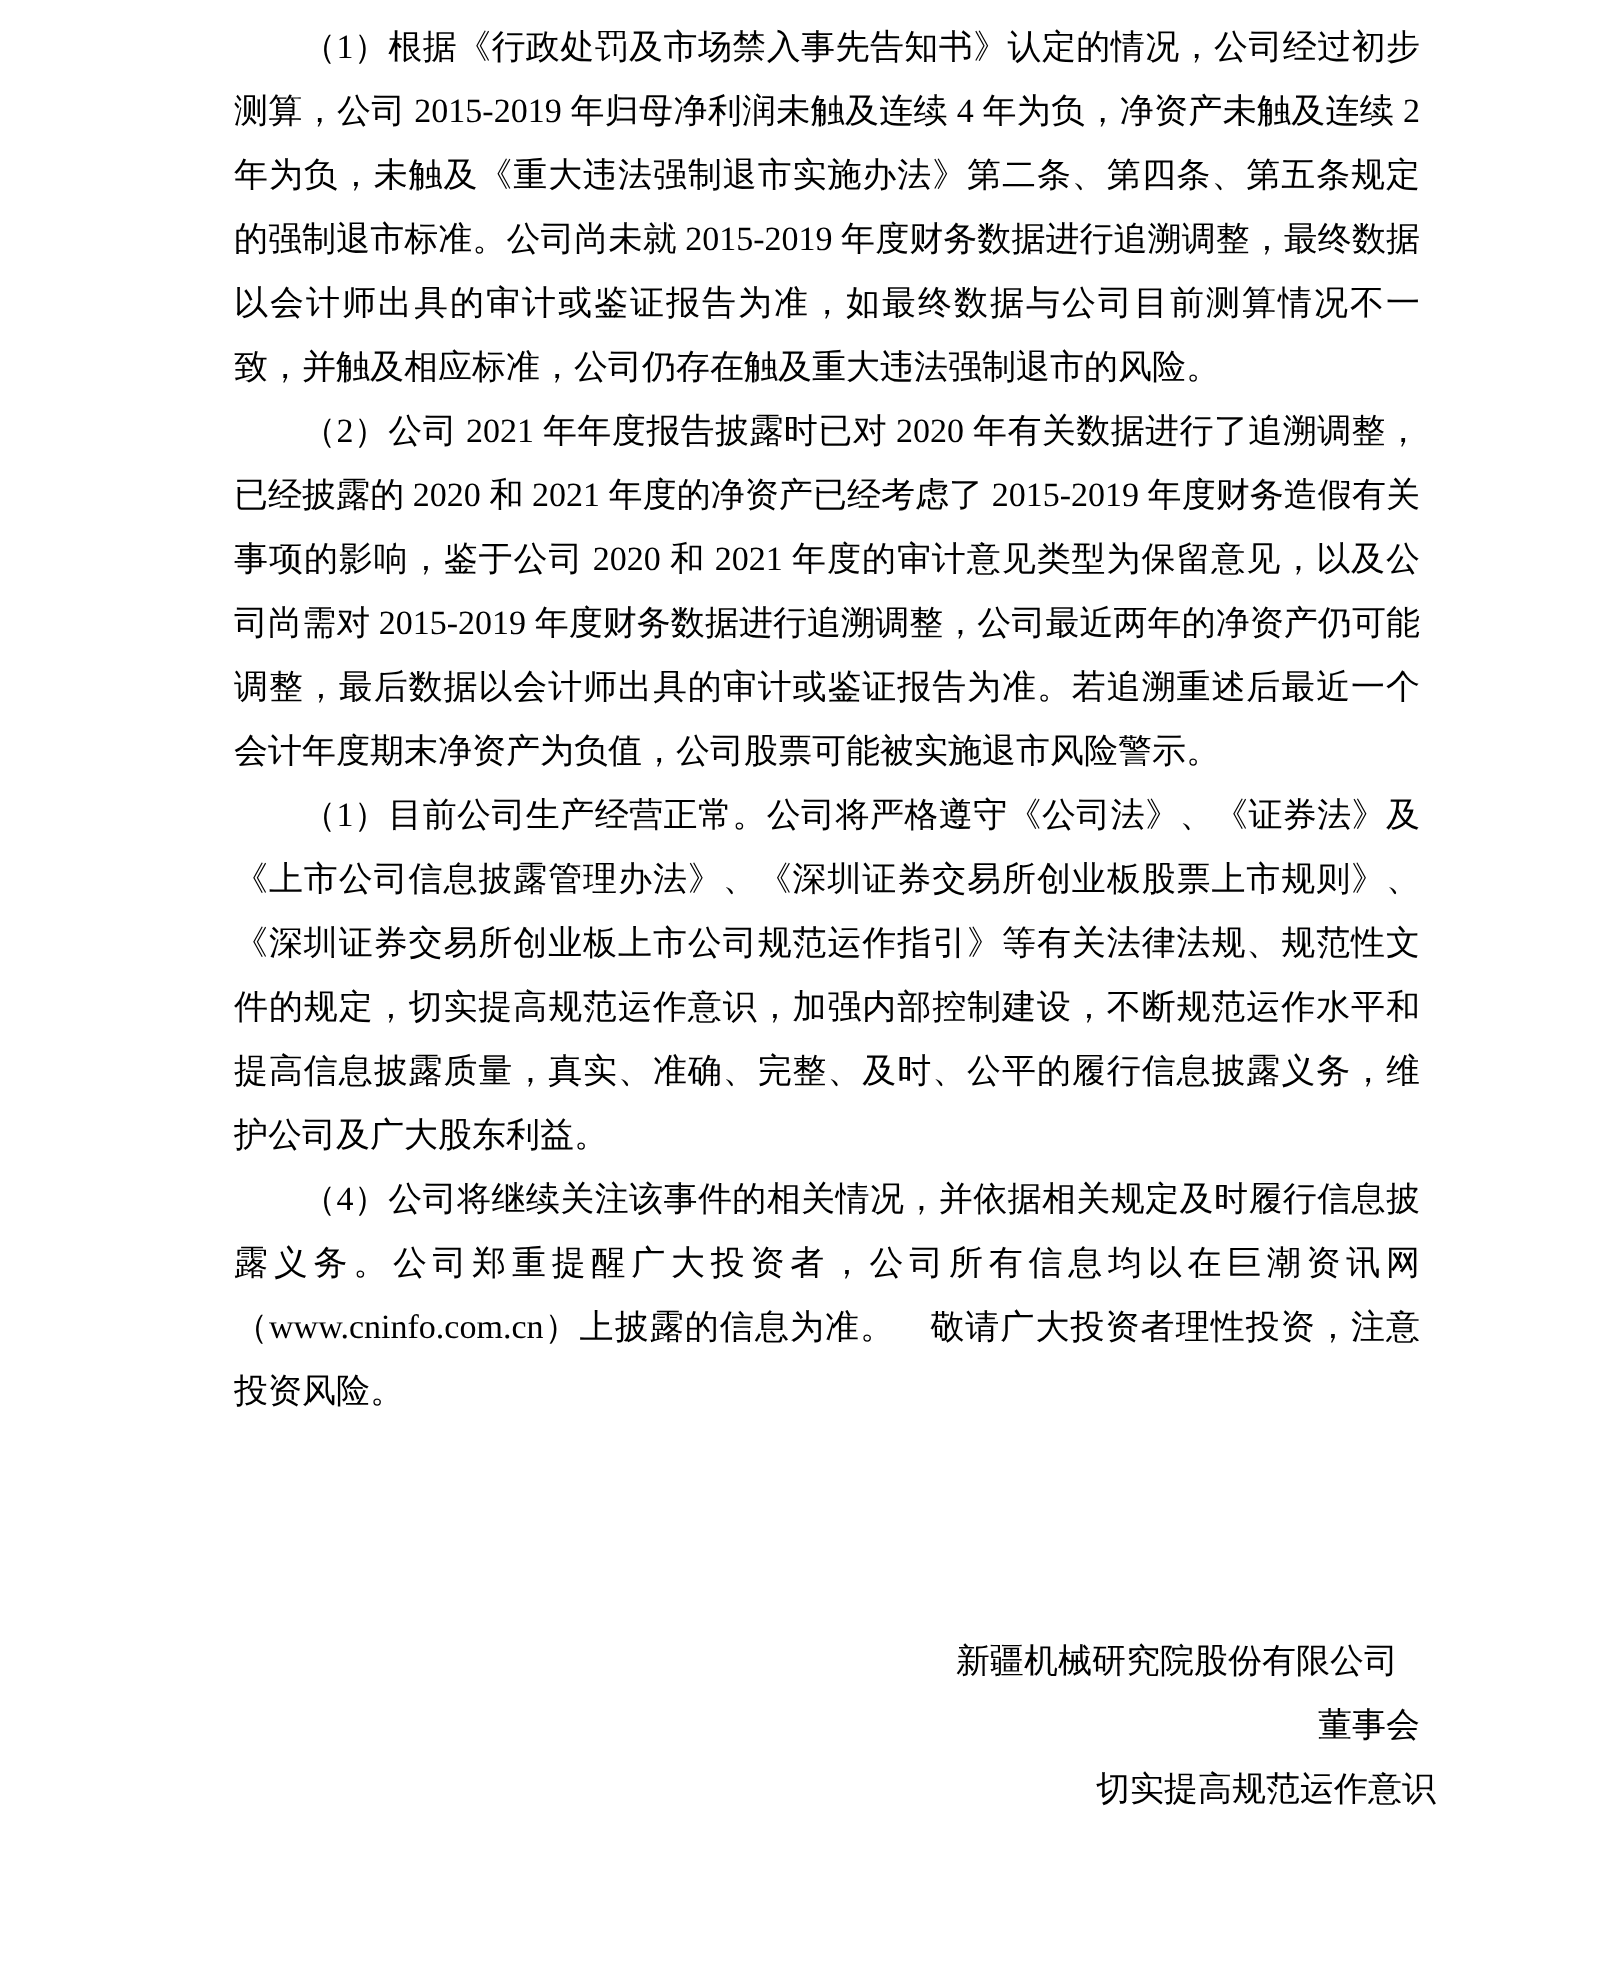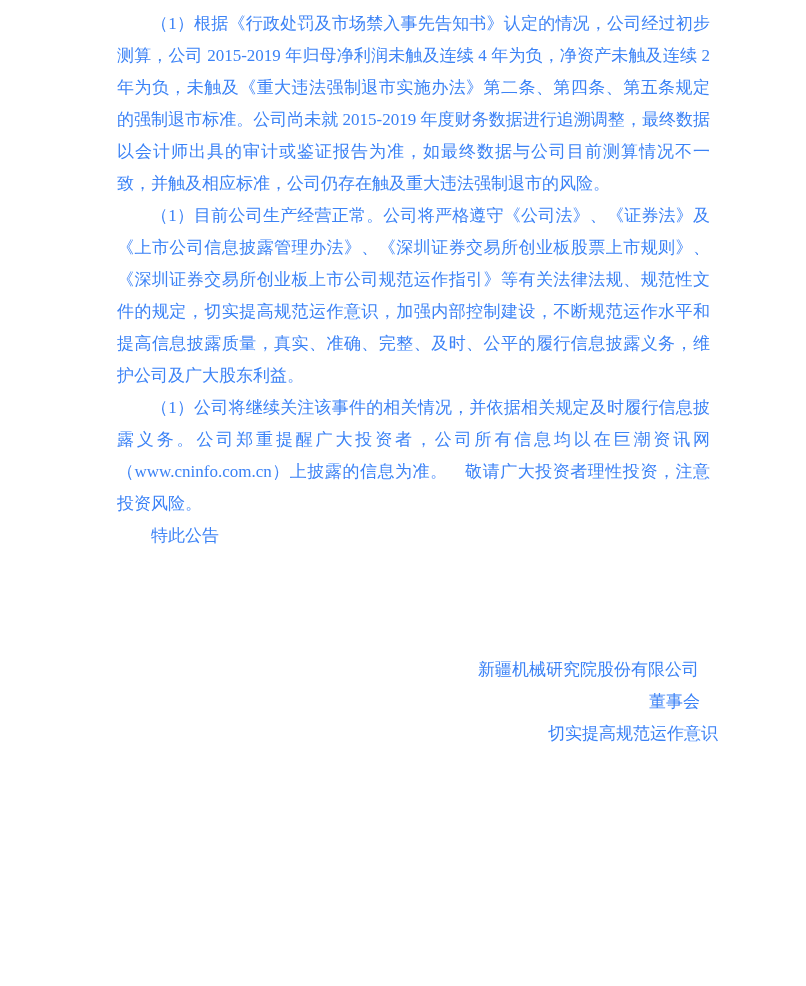--- a/index.html
+++ b/index.html
@@ -7,21 +7,21 @@
     padding: 0;
     background: #ffffff;
   }
   .page {
     position: relative;
     width: 806px;
     height: 986px;
     box-sizing: border-box;
     padding: 8px 96px 0 117px;
     background: #ffffff;
-    color: #3b82f6;
+    color: #000000;
     font-family: "Liberation Serif", "DejaVu Serif", serif;
     font-size: 17px;
     line-height: 32px;
     overflow: hidden;
   }
   .body-para {
     margin: 0;
     text-align: justify;
     text-justify: inter-ideograph;
     text-indent: 2em;
@@ -31,39 +31,38 @@
     margin: 0;
     text-align: left;
     text-indent: 2em;
   }
   .signature {
     margin-top: 103px;
   }
   .sig-line {
     text-align: right;
     white-space: nowrap;
-    font-family: Liberation Mono, monospace;
   }
   .sig-company { margin-right: 11px; }
-  .sig-signer  { margin-right: 10px; }
+  .sig-signer  { }
   .sig-date    { margin-right: -8px; }
 </style>
 </head>
 <body>
 
 <div class="page">
 
   <p class="body-para">（1）根据《行政处罚及市场禁入事先告知书》认定的情况，公司经过初步测算，公司 2015-2019 年归母净利润未触及连续 4 年为负，净资产未触及连续 2 年为负，未触及《重大违法强制退市实施办法》第二条、第四条、第五条规定的强制退市标准。公司尚未就 2015-2019 年度财务数据进行追溯调整，最终数据以会计师出具的审计或鉴证报告为准，如最终数据与公司目前测算情况不一致，并触及相应标准，公司仍存在触及重大违法强制退市的风险。</p>
 
+  <p class="body-para">（2）公司 2021 年年度报告披露时已对 2020 年有关数据进行了追溯调整，已经披露的 2020 和 2021 年度的净资产已经考虑了 2015-2019 年度财务造假有关事项的影响，鉴于公司 2020 和 2021 年度的审计意见类型为保留意见，以及公司尚需对 2015-2019 年度财务数据进行追溯调整，公司最近两年的净资产仍可能调整，最后数据以会计师出具的审计或鉴证报告为准。若追溯重述后最近一个会计年度期末净资产为负值，公司股票可能被实施退市风险警示。</p>
 
   <p class="body-para">（1）目前公司生产经营正常。公司将严格遵守《公司法》、《证券法》及《上市公司信息披露管理办法》、《深圳证券交易所创业板股票上市规则》、《深圳证券交易所创业板上市公司规范运作指引》等有关法律法规、规范性文件的规定，切实提高规范运作意识，加强内部控制建设，不断规范运作水平和提高信息披露质量，真实、准确、完整、及时、公平的履行信息披露义务，维护公司及广大股东利益。</p>
 
-  <p class="body-para">（1）公司将继续关注该事件的相关情况，并依据相关规定及时履行信息披露义务。公司郑重提醒广大投资者，公司所有信息均以在巨潮资讯网（www.cninfo.com.cn）上披露的信息为准。　敬请广大投资者理性投资，注意投资风险。</p>
+  <p class="body-para">（4）公司将继续关注该事件的相关情况，并依据相关规定及时履行信息披露义务。公司郑重提醒广大投资者，公司所有信息均以在巨潮资讯网（www.cninfo.com.cn）上披露的信息为准。　敬请广大投资者理性投资，注意投资风险。</p>
 
-  <p class="closing-para">特此公告</p>
 
   <div class="signature">
     <div class="sig-line sig-company">新疆机械研究院股份有限公司</div>
     <div class="sig-line sig-signer">董事会</div>
     <div class="sig-line sig-date">切实提高规范运作意识</div>
   </div>
 
 </div>
 
 </body></html>

